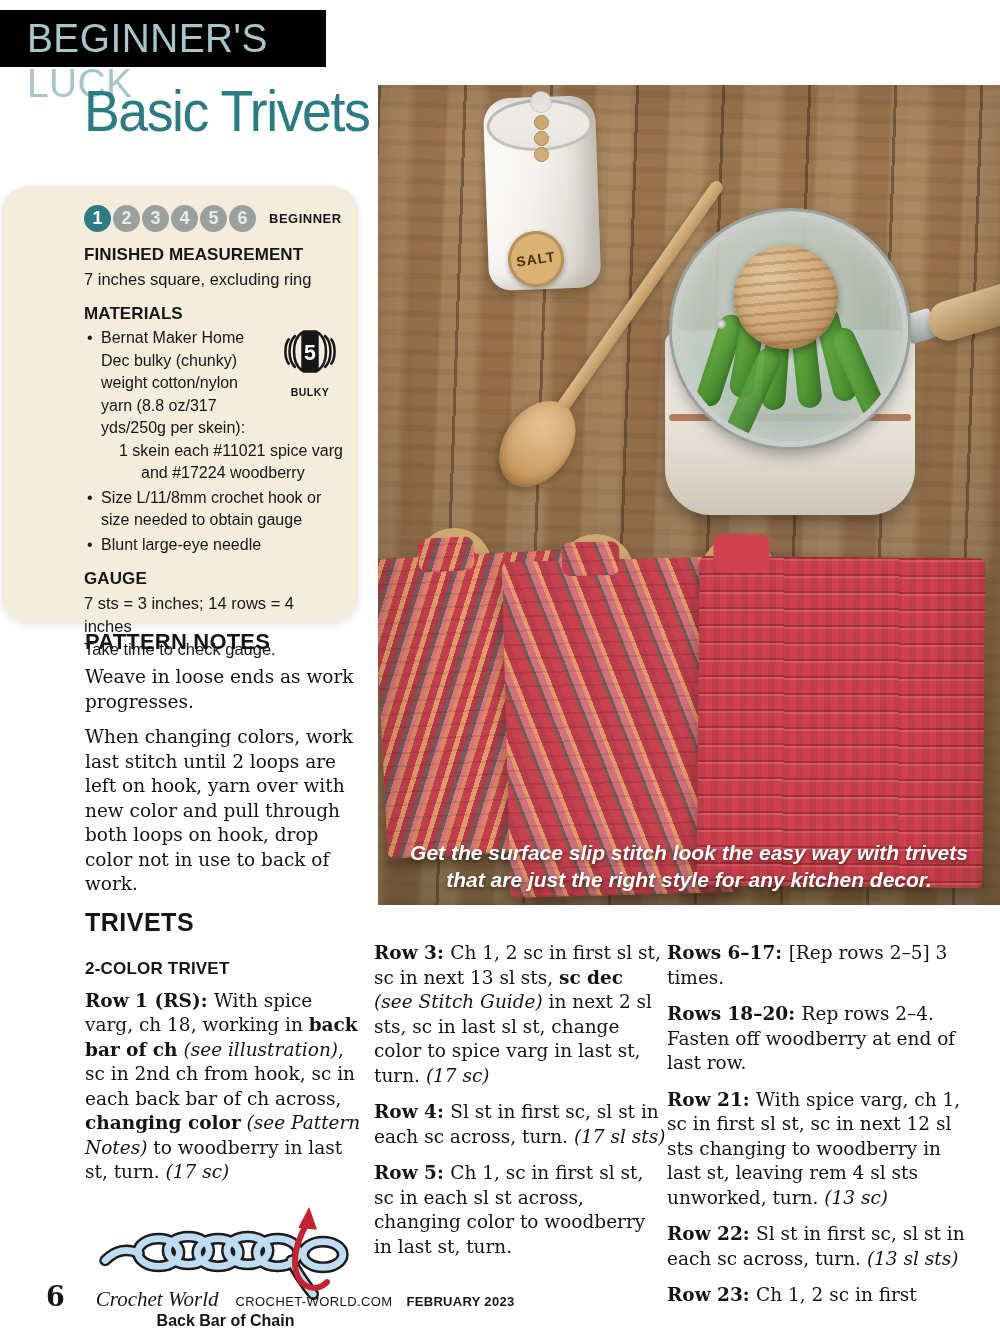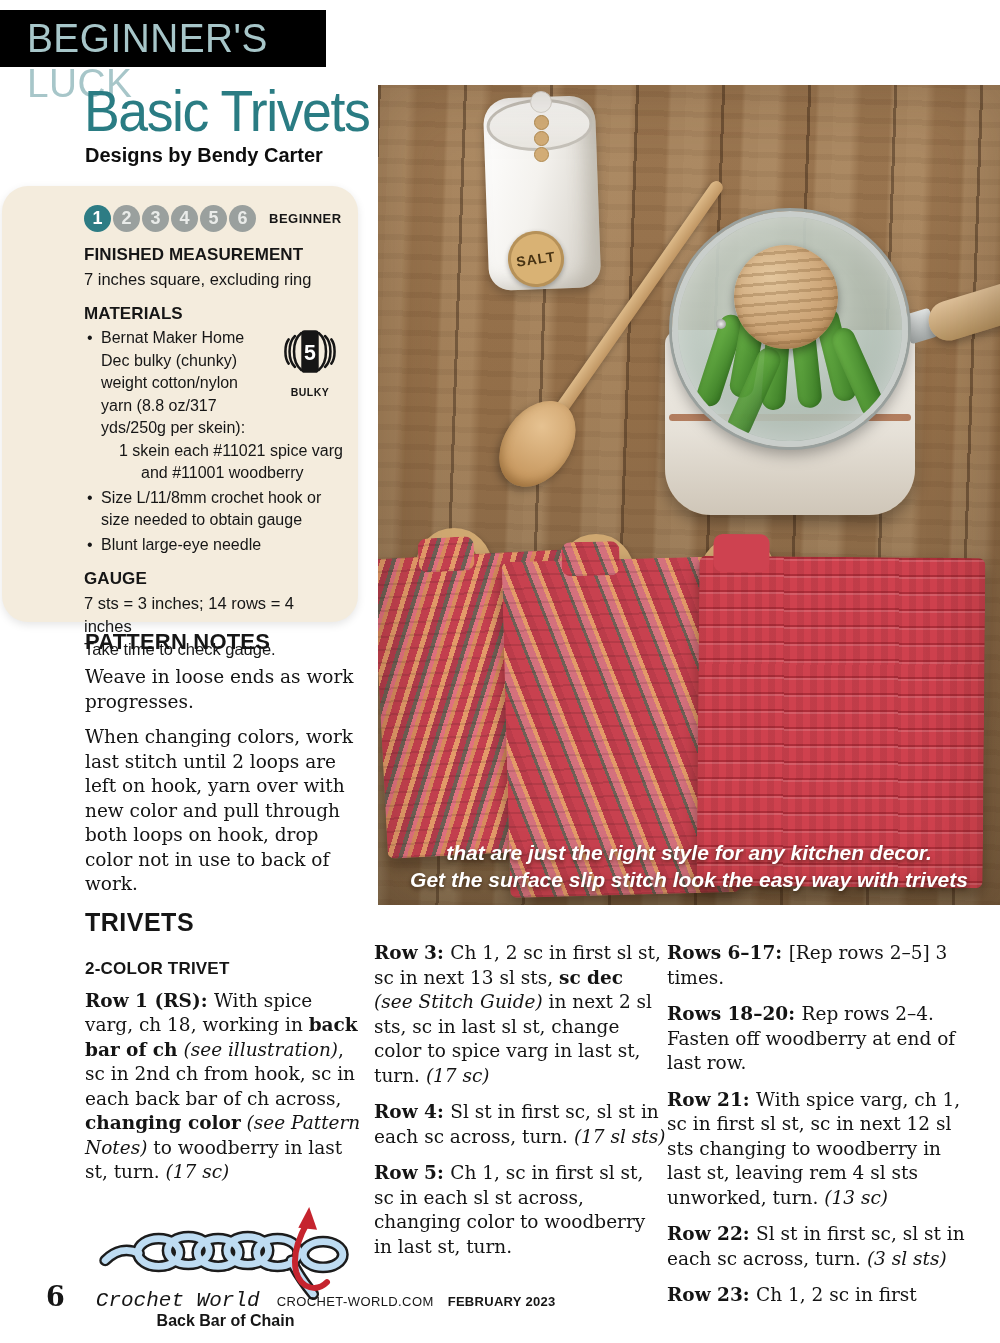--- a/index.html
+++ b/index.html
@@ -44,21 +44,21 @@
   .seg-b{font-weight:bold;}
   .seg-i{font-style:italic;}
   .mid-col{position:absolute;left:374px;top:941px;width:292px;}
   .right-col{position:absolute;left:667px;top:941px;width:305px;}
   .diagram-wrap{margin-top:16px;text-align:center;}
   .diagram-caption{font-size:16px;font-weight:bold;margin-top:8px;text-align:center;}
 
   
   .footer{position:absolute;left:46px;top:1281px;display:flex;align-items:baseline;}
   .fnum{font-family:"DejaVu Serif",serif;font-size:27px;font-weight:bold;margin-right:31px;}
-  .fmag{font-family:Liberation Mono, monospace;font-size:21px;font-style:italic;margin-right:17px;}
+  .fmag{font-family:Liberation Serif, serif;font-size:21px;font-style:italic;margin-right:17px;}
   .fsite{font-size:13px;letter-spacing:.4px;margin-right:14px;}
   .fissue{font-size:13px;font-weight:bold;letter-spacing:.3px;}
 
   
   .photo{position:absolute;left:378px;top:85px;width:622px;height:820px;overflow:hidden;
          background-color:#9a7a52;
          background-image:
            repeating-linear-gradient(92deg, rgba(56,36,20,.45) 0 3px, rgba(0,0,0,0) 3px 86px),
            repeating-linear-gradient(92deg, rgba(255,235,200,.10) 12px 30px, rgba(110,72,40,.18) 40px 68px, rgba(255,240,210,.07) 72px 86px),
            repeating-linear-gradient(2deg, rgba(85,55,30,.10) 0 6px, rgba(0,0,0,0) 6px 19px),
@@ -148,21 +148,20 @@
 </style>
 </head>
 <body>
 
 <div class="page">
 
   <div class="banner">
     <span>BEGINNER'S LUCK</span>
   </div>
   <h1 class="title">Basic Trivets</h1>
-  <div class="byline"><span>Designs by </span><span>Bendy Carter</span></div>
 
   <div class="spec-box">
     <div class="skill-row">
       <div id="skill-circles" style="display:flex;">
           <div class="circle active">1</div>
           <div class="circle">2</div>
           <div class="circle">3</div>
           <div class="circle">4</div>
           <div class="circle">5</div>
           <div class="circle">6</div>
@@ -181,21 +180,21 @@
           <path d="M16.5 7 C9 14 9 32 16.5 39"></path>
           <path d="M10 10.5 C5.5 16 5.5 30 10 35.5"></path>
           <path d="M41 4 C51 12 51 34 41 42"></path>
           <path d="M47.5 7 C55 14 55 32 47.5 39"></path>
           <path d="M54 10.5 C58.5 16 58.5 30 54 35.5"></path>
         </g>
         <rect x="23" y="1" width="18" height="44" rx="3.5" fill="#161616"></rect>
         <text x="32" y="32" text-anchor="middle" font-family="Liberation Sans, sans-serif" font-size="22" font-weight="bold" fill="#ffffff">5</text>
       </svg>
       <div class="bulky-label">BULKY</div>
-    </span><span>Bernat Maker Home Dec bulky (chunky) weight cotton/nylon yarn (8.8 oz/317 yds/250g per skein):</span><div class="mat-sub">1 skein each #11021 spice varg</div><div class="mat-sub">and #11001 woodberry</div></li>
+    </span><span>Bernat Maker Home Dec bulky (chunky) weight cotton/nylon yarn (8.8 oz/317 yds/250g per skein):</span><div class="mat-sub">1 skein each #11021 spice varg</div><div class="mat-sub">and #17224 woodberry</div></li>
         <li><span>Size L/11/8mm crochet hook or size needed to obtain gauge</span></li>
         <li><span>Blunt large-eye needle</span></li>
       </ul>
 
     <div class="spec-h">GAUGE</div>
     <p class="spec-p">7 sts = 3 inches; 14 rows = 4 inches</p>
     <p class="spec-p">Take time to check gauge.</p>
   </div>
 
   <div class="photo">
@@ -227,22 +226,22 @@
     <div class="pot-handle"></div>
 
     <div class="ring ring-left"></div>
     <div class="trivet trivet-left"></div>
     <div class="ring ring-mid"></div>
     <div class="trivet trivet-mid"></div>
     <div class="ring ring-right"></div>
     <div class="trivet trivet-right"></div>
 
     <div class="photo-caption">
+      <div>Get the surface slip stitch look the easy way with trivets</div>
       <div>that are just the right style for any kitchen decor.</div>
-      <div>Get the surface slip stitch look the easy way with trivets</div>
     </div>
   </div>
 
   <div class="left-col">
     <div class="pn-h">PATTERN NOTES</div>
     <div id="notes-paragraphs">
         <p class="serif-par">Weave in loose ends as work progresses.</p>
         <p class="serif-par">When changing colors, work last stitch until 2 loops are left on hook, yarn over with new color and pull through both loops on hook, drop color not in use to back of work.</p>
       </div>
     <div class="trivets-h">TRIVETS</div>
@@ -284,21 +283,21 @@
 
   <div class="mid-col" id="col-1">
       <p class="inst"><span class="seg-b">Row 3: </span>Ch 1, 2 sc in first sl st, sc in next 13 sl sts, <span class="seg-b">sc dec</span> <span class="seg-i">(see Stitch Guide)</span> in next 2 sl sts, sc in last sl st, change color to spice varg in last st, turn. <span class="seg-i">(17 sc)</span></p>
       <p class="inst"><span class="seg-b">Row 4: </span>Sl st in first sc, sl st in each sc across, turn. <span class="seg-i">(17 sl sts)</span></p>
       <p class="inst"><span class="seg-b">Row 5: </span>Ch 1, sc in first sl st, sc in each sl st across, changing color to woodberry in last st, turn.</p>
     </div>
   <div class="right-col" id="col-2">
       <p class="inst"><span class="seg-b">Rows 6–17: </span>[Rep rows 2–5] 3 times.</p>
       <p class="inst"><span class="seg-b">Rows 18–20: </span>Rep rows 2–4. Fasten off woodberry at end of last row.</p>
       <p class="inst"><span class="seg-b">Row 21: </span>With spice varg, ch 1, sc in first sl st, sc in next 12 sl sts changing to woodberry in last st, leaving rem 4 sl sts unworked, turn. <span class="seg-i">(13 sc)</span></p>
-      <p class="inst"><span class="seg-b">Row 22: </span>Sl st in first sc, sl st in each sc across, turn. <span class="seg-i">(3 sl sts)</span></p>
+      <p class="inst"><span class="seg-b">Row 22: </span>Sl st in first sc, sl st in each sc across, turn. <span class="seg-i">(13 sl sts)</span></p>
       <p class="inst"><span class="seg-b">Row 23: </span>Ch 1, 2 sc in first</p>
     </div>
 
   <div class="footer">
     <span class="fnum">6</span>
     <span class="fmag">Crochet World</span>
     <span class="fsite">CROCHET-WORLD.COM</span>
     <span class="fissue">FEBRUARY 2023</span>
   </div>
 

